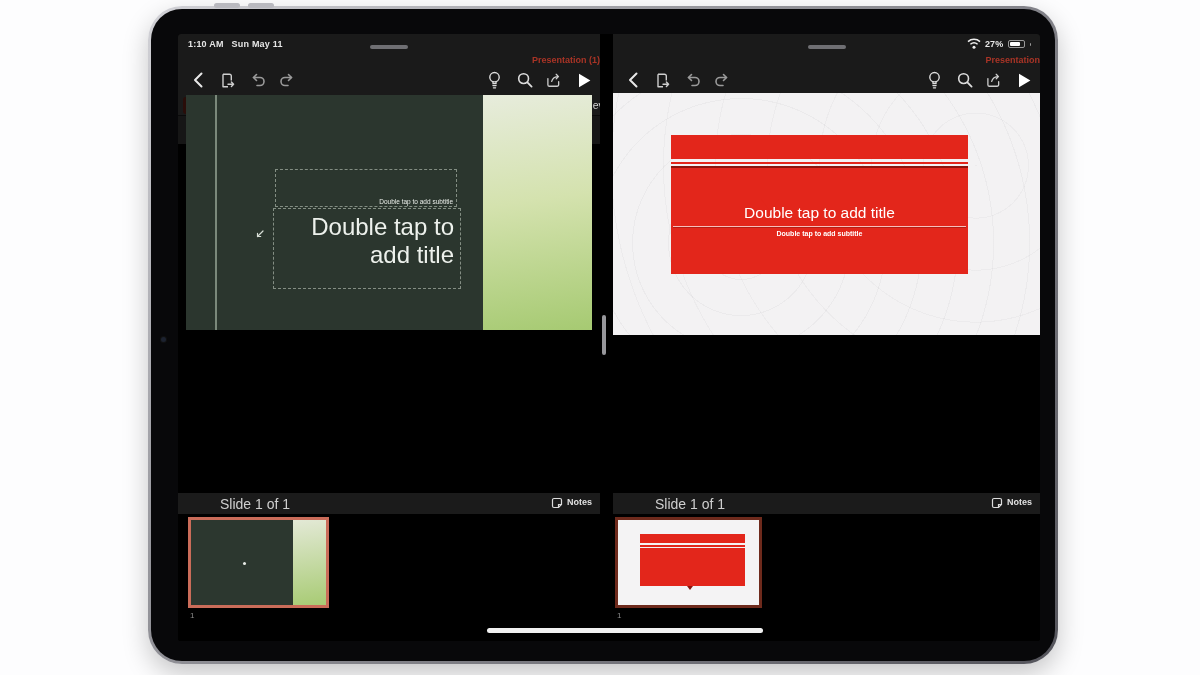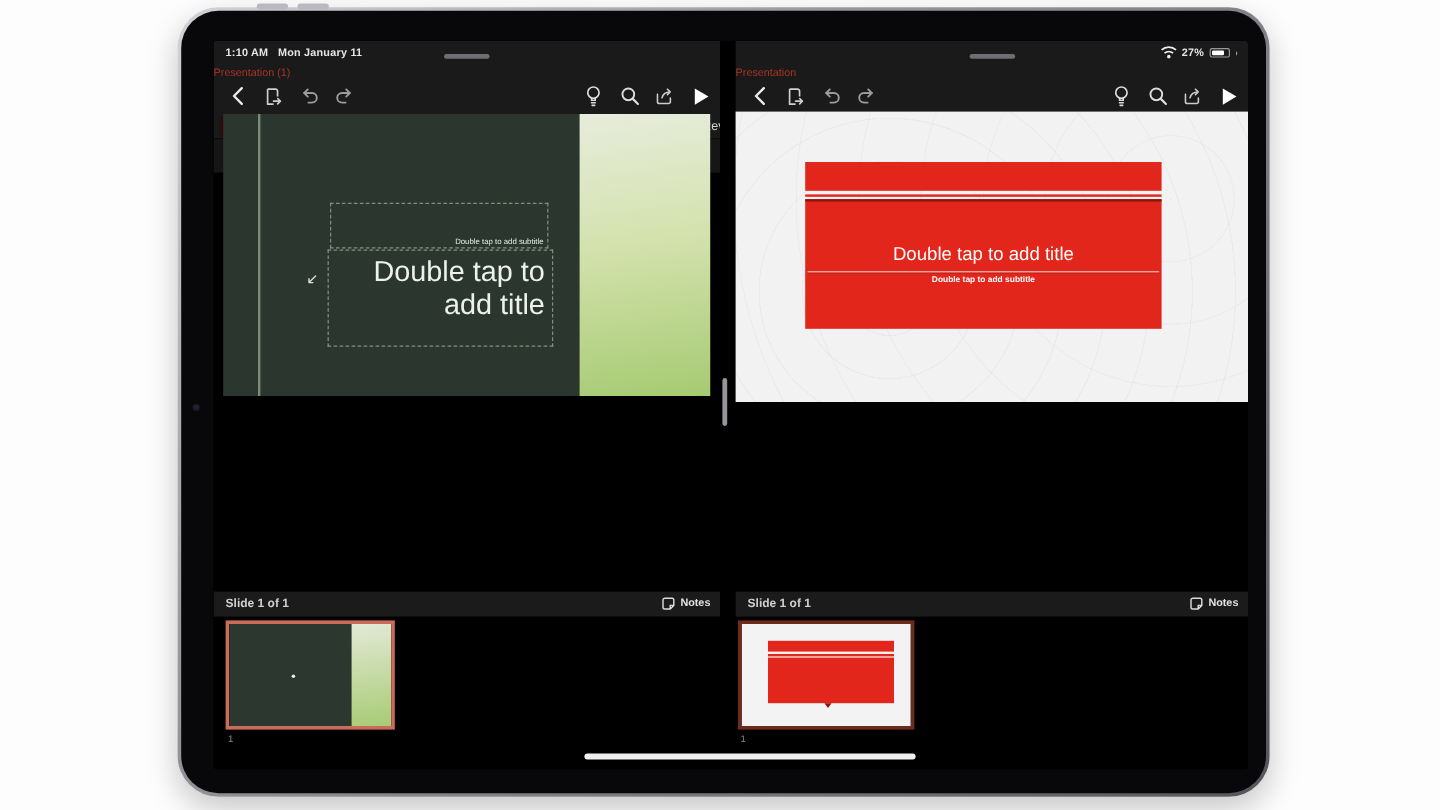--- a/index.html
+++ b/index.html
@@ -26,21 +26,21 @@
   
   .chrome { position:absolute; left:0; right:0; top:0; height:81px; background:#1a1a1a; }
   .statusrow { position:absolute; top:4px; left:10px; right:9px; height:12px; display:flex; align-items:center;
                font-size:9px; font-weight:700; color:#e6e6e6; letter-spacing:.2px; }
   .statusrow .spacer { flex:1; }
   .battery-wrap { display:flex; align-items:center; gap:4px; }
   .battery-shell { position:relative; width:17px; height:8px; border:1px solid #9a9a9a; border-radius:2px; }
   .battery-fill { position:absolute; left:1px; top:1px; bottom:1px; width:70%; background:#fff; border-radius:1px; }
   .battery-tip { width:1.5px; height:3px; background:#9a9a9a; border-radius:0 1px 1px 0; margin-left:1px; }
   .drag-pill { position:absolute; top:11px; left:50%; transform:translateX(-50%); width:38px; height:4px; border-radius:2px; background:#6f6f73; }
-  .doc-title { position:absolute; top:21px; left:0; right:0; text-align:left; font-size:9px; color:#a93426; font-weight:400; }
+  .doc-title { position:absolute; top:21px; left:0; right:0; text-align:right; font-size:9px; color:#a93426; font-weight:700; }
   .toolbar { position:absolute; top:33px; left:0; right:0; height:26px; }
   .tb-left { position:absolute; left:11px; top:0; height:26px; display:flex; align-items:center; gap:13px; }
   .tb-right { position:absolute; right:7px; top:0; height:26px; display:flex; align-items:center; gap:13px; }
   .icon-btn { display:flex; align-items:center; justify-content:center; width:17px; height:22px; }
   .flip { transform:scaleX(-1); }
   .tabs { position:absolute; left:5px; right:0; top:61px; height:20px; display:flex; align-items:center; gap:2px;
           white-space:nowrap; overflow:hidden; }
   .tab { font-size:10.5px; color:#d4d4d4; padding:2.5px 8px; border-radius:3px; flex:0 0 auto; }
   .tab.active { background:#2a0d09; color:#d23b2a; font-weight:700; }
 
@@ -78,21 +78,21 @@
   .sr-box { position:absolute; left:58px; width:297px; top:73px; height:108px; background:#e3261b; border-top:2px solid #8c150d; }
   .sr-title { position:absolute; left:0; right:0; top:36px; text-align:center; color:#fff; font-size:15.5px; }
   .sr-sep { position:absolute; left:2px; right:2px; top:58px; height:1px; background:rgba(255,255,255,.7); box-shadow:0 1px 0 rgba(0,0,0,.2); }
   .sr-sub { position:absolute; left:0; right:0; top:62px; text-align:center; color:#fff; font-size:7px; font-weight:700; }
   .sr-tail { position:absolute; left:148px; top:106px; width:0; height:0;
              border-left:9px solid transparent; border-right:9px solid transparent; border-top:12px solid #e3261b; }
 
   
   .panel-footer { position:absolute; left:0; right:0; top:459px; height:21px; background:#1b1b1b;
                   display:flex; align-items:center; padding:0 8px 0 10px; }
-  .slide-status { font-size:10px; font-weight:700; color:#cfcfcf; }
+  .slide-status { font-size:14px; font-weight:400; color:#cfcfcf;margin-left:32px; }
   .pf-spacer { flex:1; }
   .notes-btn { display:flex; gap:4px; font-size:9px; font-weight:700; color:#e2e2e2; }
   .thumbs { position:absolute; left:0; right:0; top:480px; bottom:0; background:#000; }
   .thumb { position:absolute; top:3px; height:91px; overflow:hidden; }
   .thumb.t0 { left:10px; width:141px; border:3px solid #ca6c59; }
   .thumb.t1 { left:2px; width:147px; border:3px solid #6e2a1c; }
   .thumb-green { position:absolute; inset:0; background:#2c372f; }
   .tg-band { position:absolute; right:0; top:0; bottom:0; width:33px; background:linear-gradient(172deg,#e3e9d6,#a8cb74); }
   .tg-dot { position:absolute; left:52px; top:42px; width:3px; height:3px; background:#e8ece8; border-radius:50%; }
   .thumb-white { position:absolute; inset:0; background:#f4f3f4; }
@@ -114,21 +114,21 @@
     <div class="top-btn" style="left:100px;"></div>
     <div class="bezel">
       <div class="camera-dot"></div>
       <div class="screen">
 
         <div class="app a0">
           <div class="chrome">
             <div class="statusrow">
               <span>1:10 AM</span>
               <span style="width:8px;"></span>
-              <span>Mon January 11</span>
+              <span>Sun May 11</span>
               <span class="spacer"></span>
             </div>
             <div class="drag-pill"></div>
             <div class="doc-title">Presentation (1)</div>
             <div class="toolbar">
               <div class="tb-left">
                 <span class="icon-btn">
                   <svg width="10" height="16" viewBox="0 0 10 16">
                       <path d="M8.5 1.5 L2 8 L8.5 14.5" fill="none" stroke="#e8e8e8" stroke-width="2" stroke-linecap="round" stroke-linejoin="round"></path>
                     </svg>

